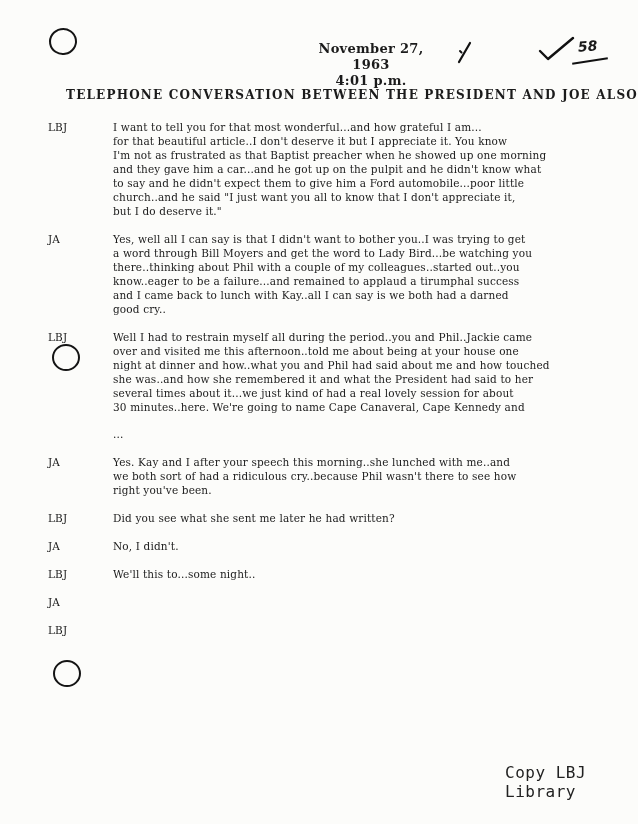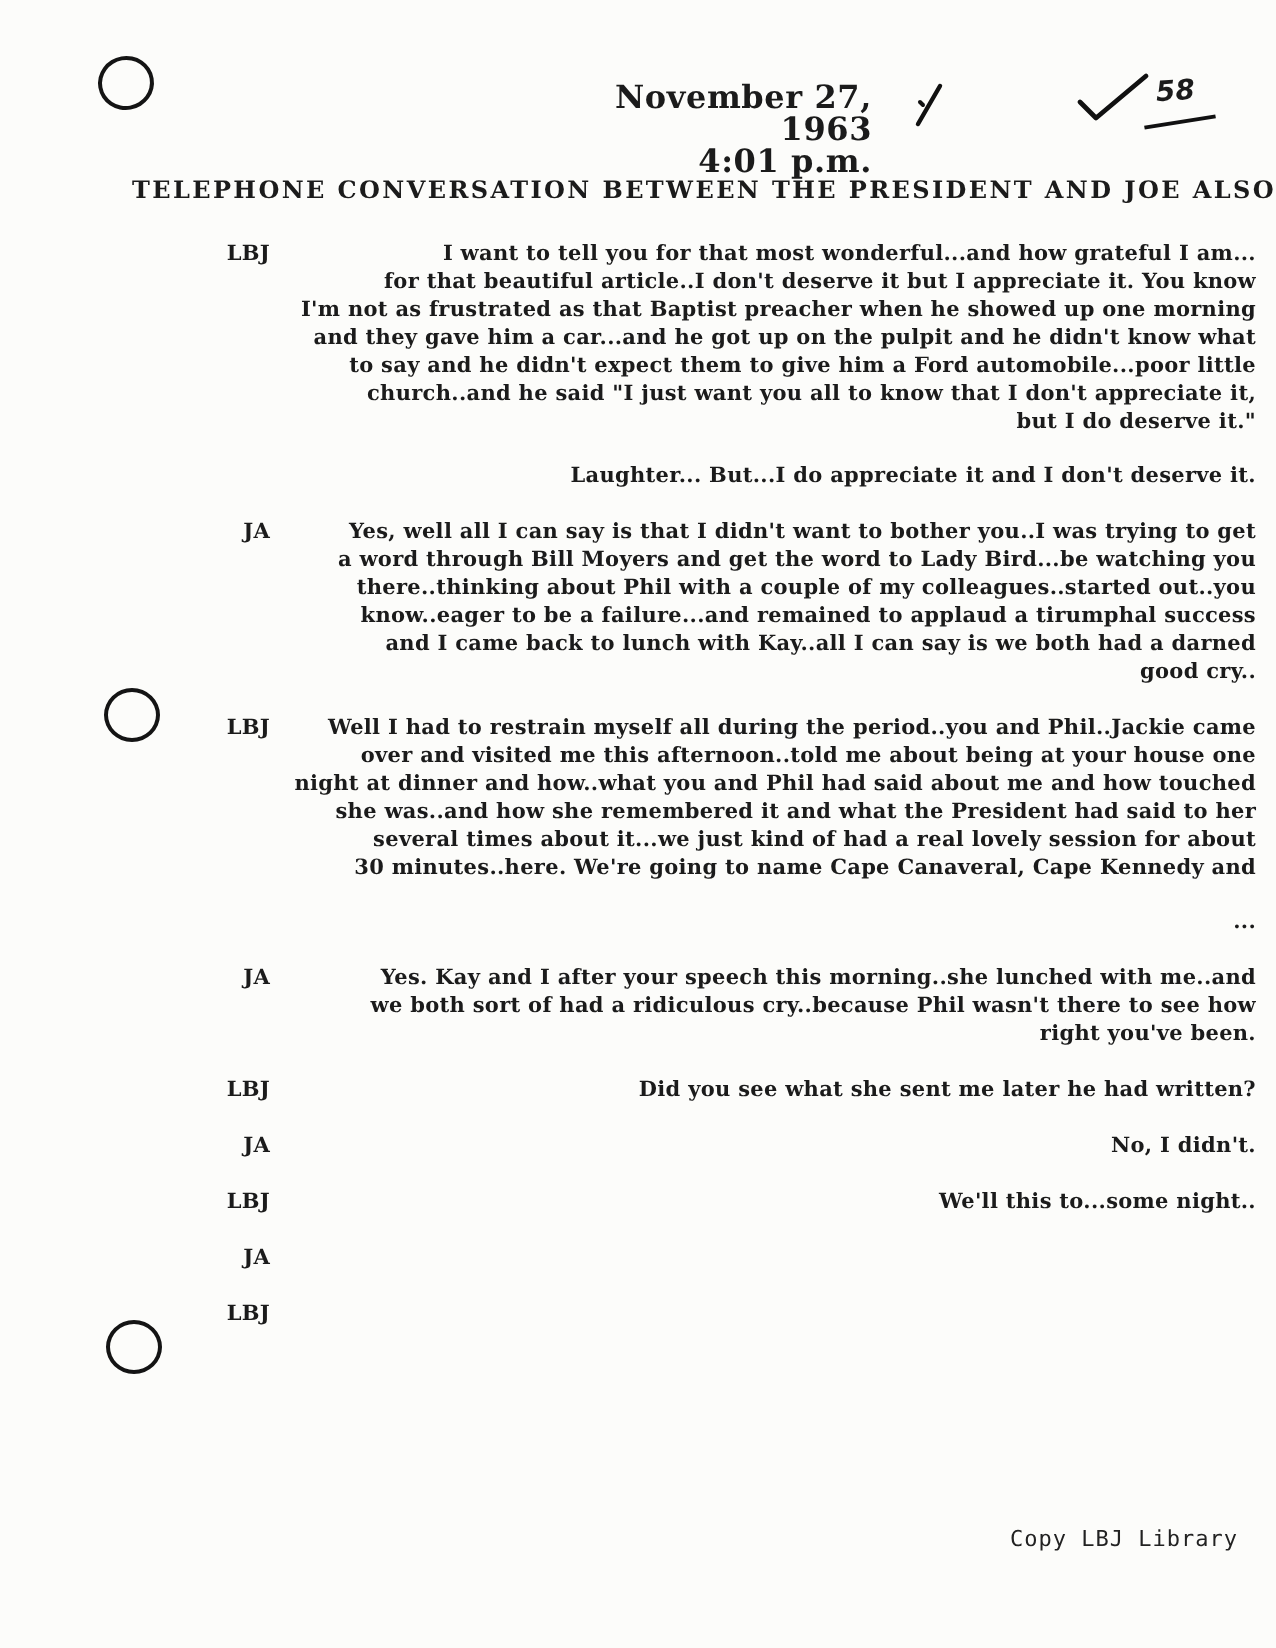--- a/index.html
+++ b/index.html
@@ -20,22 +20,22 @@
     border-radius:50%;
     background:transparent;
   }
   .punch-1 { left:49px; top:28px; transform:rotate(-10deg); }
   .punch-2 { left:52px; top:344px; }
   .punch-3 { left:53px; top:660px; }
 
   
   .dateblock {
     position:absolute; top:41px; left:306px; width:130px;
-    text-align:right;
-    font-size:16px; font-weight:bold; line-height:16px;
+    text-align:center;
+    font-size:13px; font-weight:bold; line-height:16px;
     letter-spacing:0.3px;
   }
   .hand { position:absolute; }
   .slash-mark { left:455px; top:40px; }
   .check-mark { left:537px; top:35px; }
   .hand-number {
     left:578px; top:38px;
     font-family:"DejaVu Sans", sans-serif;
     font-style:italic; font-size:14px; font-weight:bold;
     transform:rotate(-4deg);
@@ -48,36 +48,35 @@
   }
   .doc-title {
     position:absolute; top:88px; left:66px; right:20px;
     font-size:12px; font-weight:bold;
     letter-spacing:1.2px;
     white-space:nowrap;
   }
 
   
   .transcript {
-    position:absolute; top:120px; left:70px; right:10px;
-    font-size:10.5px; font-weight:bold;
-    line-height:14px; letter-spacing:0.15px;text-align:right;
+    position:absolute; top:120px; left:48px; right:10px;
+    font-size:10.5px; font-weight:normal;
+    line-height:14px; letter-spacing:0.15px;
   }
   .entry { display:flex; margin-bottom:14px; }
   .speaker { width:65px; flex:none; }
   .utterance { flex:1; }
   .utterance p { margin:0 0 13px 0; white-space:pre-line; }
   .utterance p:last-child { margin-bottom:0; }
 
   .footer-stamp {
     position:absolute; left:505px; top:763px;
     font-family:"DejaVu Sans Mono", monospace;
-    font-size:11px; letter-spacing:0.5px;
+    font-size:16px; letter-spacing:0.5px;
     color:#222;
-    text-align:right;
   }
   svg { display:block; }
 </style>
 </head>
 <body>
 
 <div class="page">
 
   <div class="punch punch-1"></div>
   <div class="punch punch-2"></div>
@@ -109,21 +108,20 @@
     <div class="entry">
       <span class="speaker">LBJ</span>
       <div class="utterance">
         <p>I want to tell you for that most wonderful...and how grateful I am...
 for that beautiful article..I don't deserve it but I appreciate it.  You know
 I'm not as frustrated as that Baptist preacher when he showed up one morning
 and they gave him a car...and he got up on the pulpit and he didn't know what
 to say and he didn't expect them to give him a Ford automobile...poor little
 church..and he said "I just want you all to know that I don't appreciate it,
 but I do deserve it."</p>
-        <p>Laughter...  But...I do appreciate it and I don't deserve it.</p>
       </div>
     </div>
 
     <div class="entry">
       <span class="speaker">JA</span>
       <div class="utterance">
         <p>Yes, well all I can say is that I didn't want to bother you..I was trying to get
 a word through Bill Moyers and get the word to Lady Bird...be watching you
 there..thinking about Phil with a couple of my colleagues..started out..you
 know..eager to be a failure...and remained to applaud a tirumphal success

